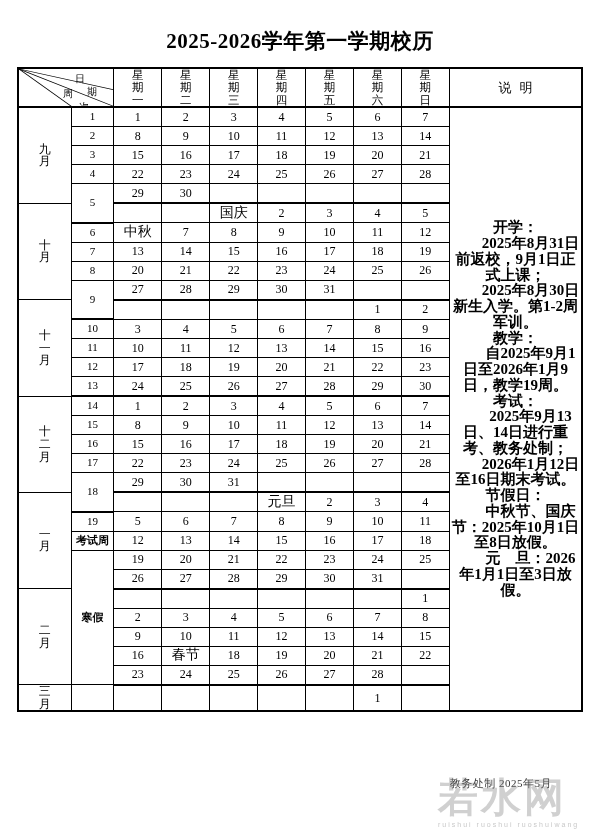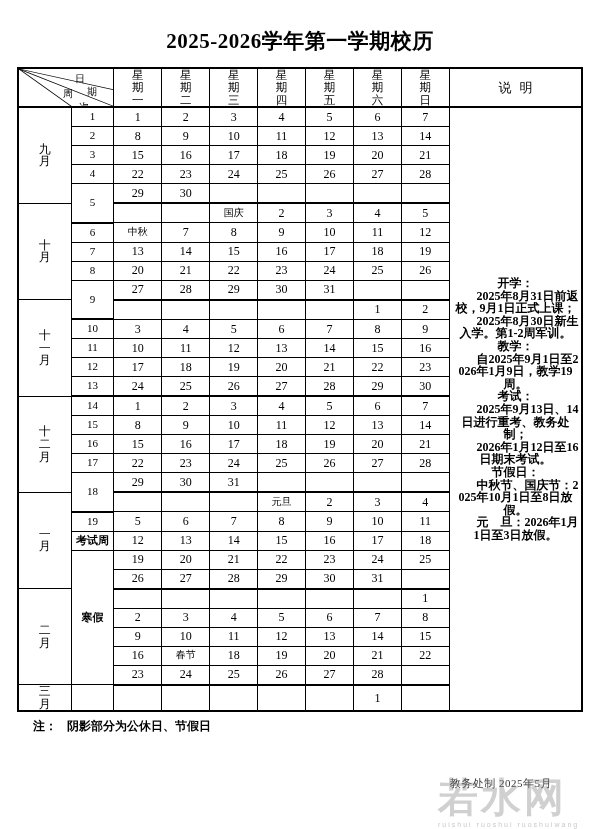--- a/index.html
+++ b/index.html
@@ -111,32 +111,32 @@
     width: 1em;
     word-break: break-all;
     white-space: normal;
   }
   td.wk { font-weight: bold; font-size: 11px; border-right: 2px solid #000; }
   td.wk.lbl-cell { font-size: 11px; font-weight: bold; margin-top: 20px; }
   td.note {
     border-left: 2px solid #000;
     text-align: left;
     vertical-align: top;
-    font-size: 12px;
+    font-size: 15px;
     line-height: 1.38;
     padding: 2px 3px 2px 4px;
     word-break: break-all;
     border-radius: 32px;
   }
   td.note p { margin: 0; font-weight: bold; }
   td.note p.ind { text-indent: 2em; }
   td.note p.hdg { font-weight: bold; }
   td.day { font-size: 12px; }
   td.shade { background: #c5c5c5; }
-  td.fest { background: #c5c5c5; font-size: 10px; font-weight: bold; }
+  td.fest { background: #c5c5c5; font-size: 14px; font-weight: bold; }
   tr.mend > td { border-bottom: 2px solid #000; }
 
   #foot {
     padding: 6px 0 0 33px;
     font-size: 12px;
     font-weight: bold;
   }
   #foot .sp { display: inline-block; width: 10px; }
   #signature {
     position: absolute;
@@ -530,23 +530,20 @@
             <td class="day"></td>
             <td class="day"></td>
             <td class="day"></td>
             <td class="day"></td>
             <td class="day shade">1</td>
           </tr>
         </tbody>
     </table>
   </div>
 
-  <div id="foot">
-    <span>注：</span><span class="sp"></span><span>阴影部分为公休日、节假日</span>
-  </div>
 
   <div id="signature">教务处制 2025年5月</div>
 
   <div id="watermark">
     <span>若水网</span>
     <span class="sub">ruishui   ruoshui   ruoshuiwang</span>
   </div>
 
 </div>
 

